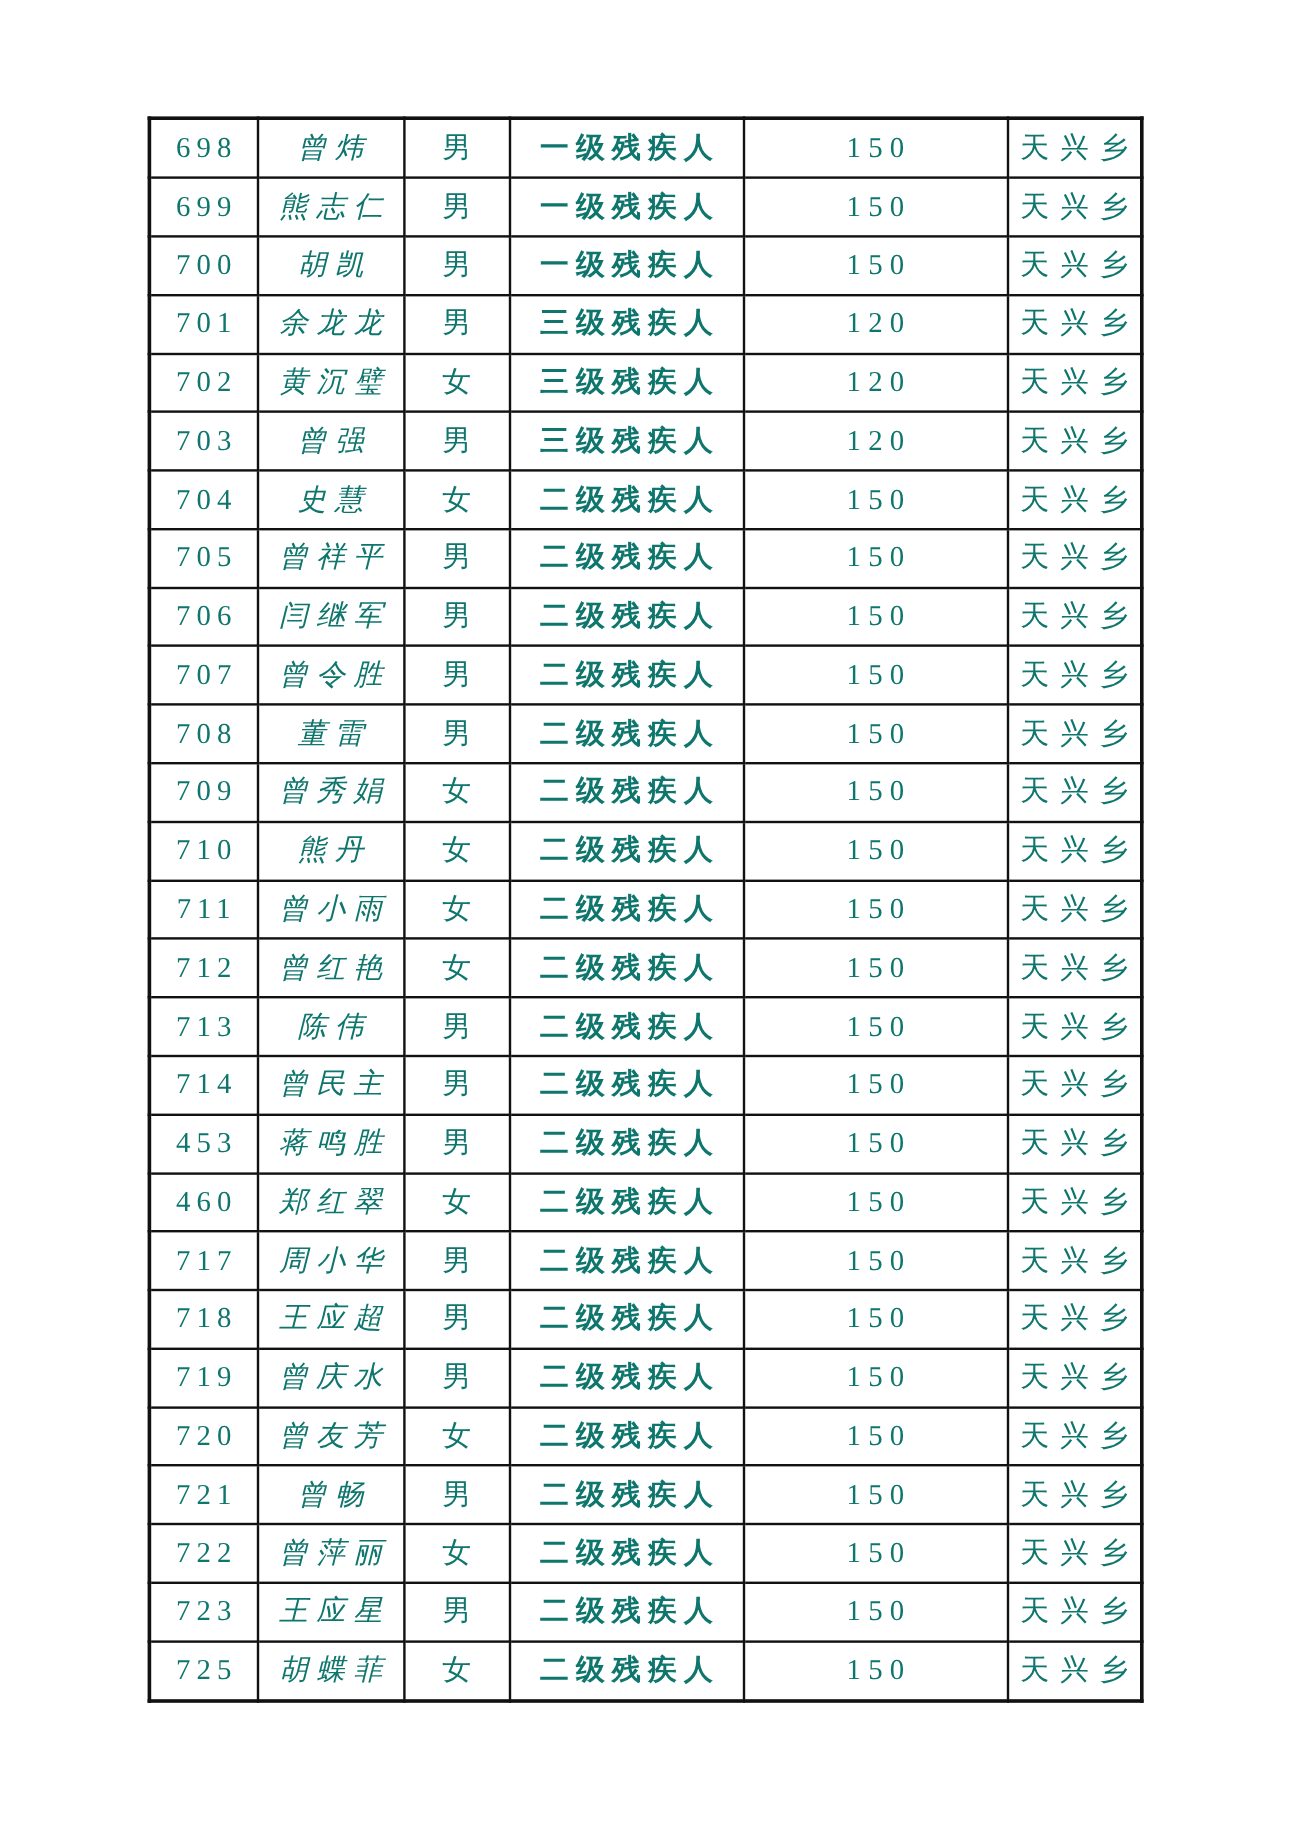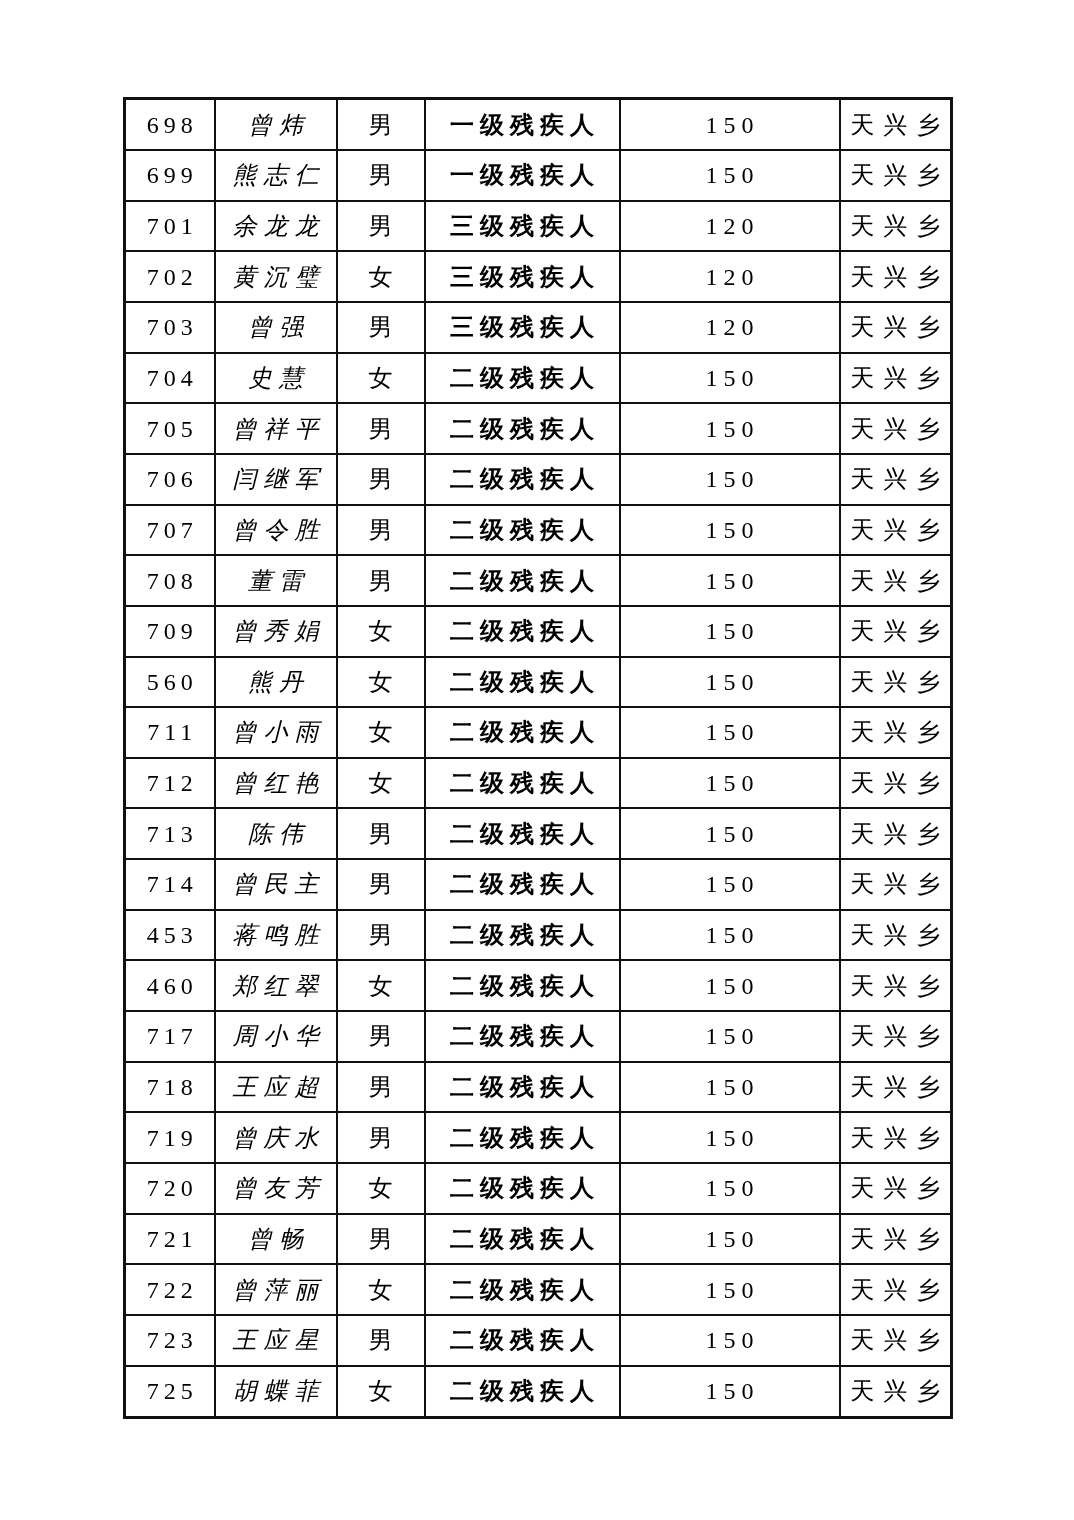--- a/index.html
+++ b/index.html
@@ -6,21 +6,21 @@
     margin: 0;
     padding: 0;
     background: #ffffff;
   }
   .sheet {
     position: relative;
     width: 1074px;
     height: 1520px;
     background: #ffffff;
     font-family: "Liberation Serif", "DejaVu Serif", serif;
-    color: #000000;
+    color: #0f766e;
     overflow: hidden;
   }
   table.roster {
     position: absolute;
     left: 123px;
     top: 97px;
     width: 827px;
     height: 1322px;
     border-collapse: collapse;
     table-layout: fixed;
@@ -67,20 +67,28 @@
   </tr>
         <tr>
     <td class="c-serial">699</td>
     <td class="c-name">熊志仁</td>
     <td class="c-gender">男</td>
     <td class="c-category">一级残疾人</td>
     <td class="c-amount">150</td>
     <td class="c-township">天兴乡</td>
   </tr>
         <tr>
+    <td class="c-serial">700</td>
+    <td class="c-name">胡凯</td>
+    <td class="c-gender">男</td>
+    <td class="c-category">一级残疾人</td>
+    <td class="c-amount">150</td>
+    <td class="c-township">天兴乡</td>
+  </tr>
+        <tr>
     <td class="c-serial">701</td>
     <td class="c-name">余龙龙</td>
     <td class="c-gender">男</td>
     <td class="c-category">三级残疾人</td>
     <td class="c-amount">120</td>
     <td class="c-township">天兴乡</td>
   </tr>
         <tr>
     <td class="c-serial">702</td>
     <td class="c-name">黄沉璧</td>
@@ -139,21 +147,21 @@
   </tr>
         <tr>
     <td class="c-serial">709</td>
     <td class="c-name">曾秀娟</td>
     <td class="c-gender">女</td>
     <td class="c-category">二级残疾人</td>
     <td class="c-amount">150</td>
     <td class="c-township">天兴乡</td>
   </tr>
         <tr>
-    <td class="c-serial">560</td>
+    <td class="c-serial">710</td>
     <td class="c-name">熊丹</td>
     <td class="c-gender">女</td>
     <td class="c-category">二级残疾人</td>
     <td class="c-amount">150</td>
     <td class="c-township">天兴乡</td>
   </tr>
         <tr>
     <td class="c-serial">711</td>
     <td class="c-name">曾小雨</td>
     <td class="c-gender">女</td>

